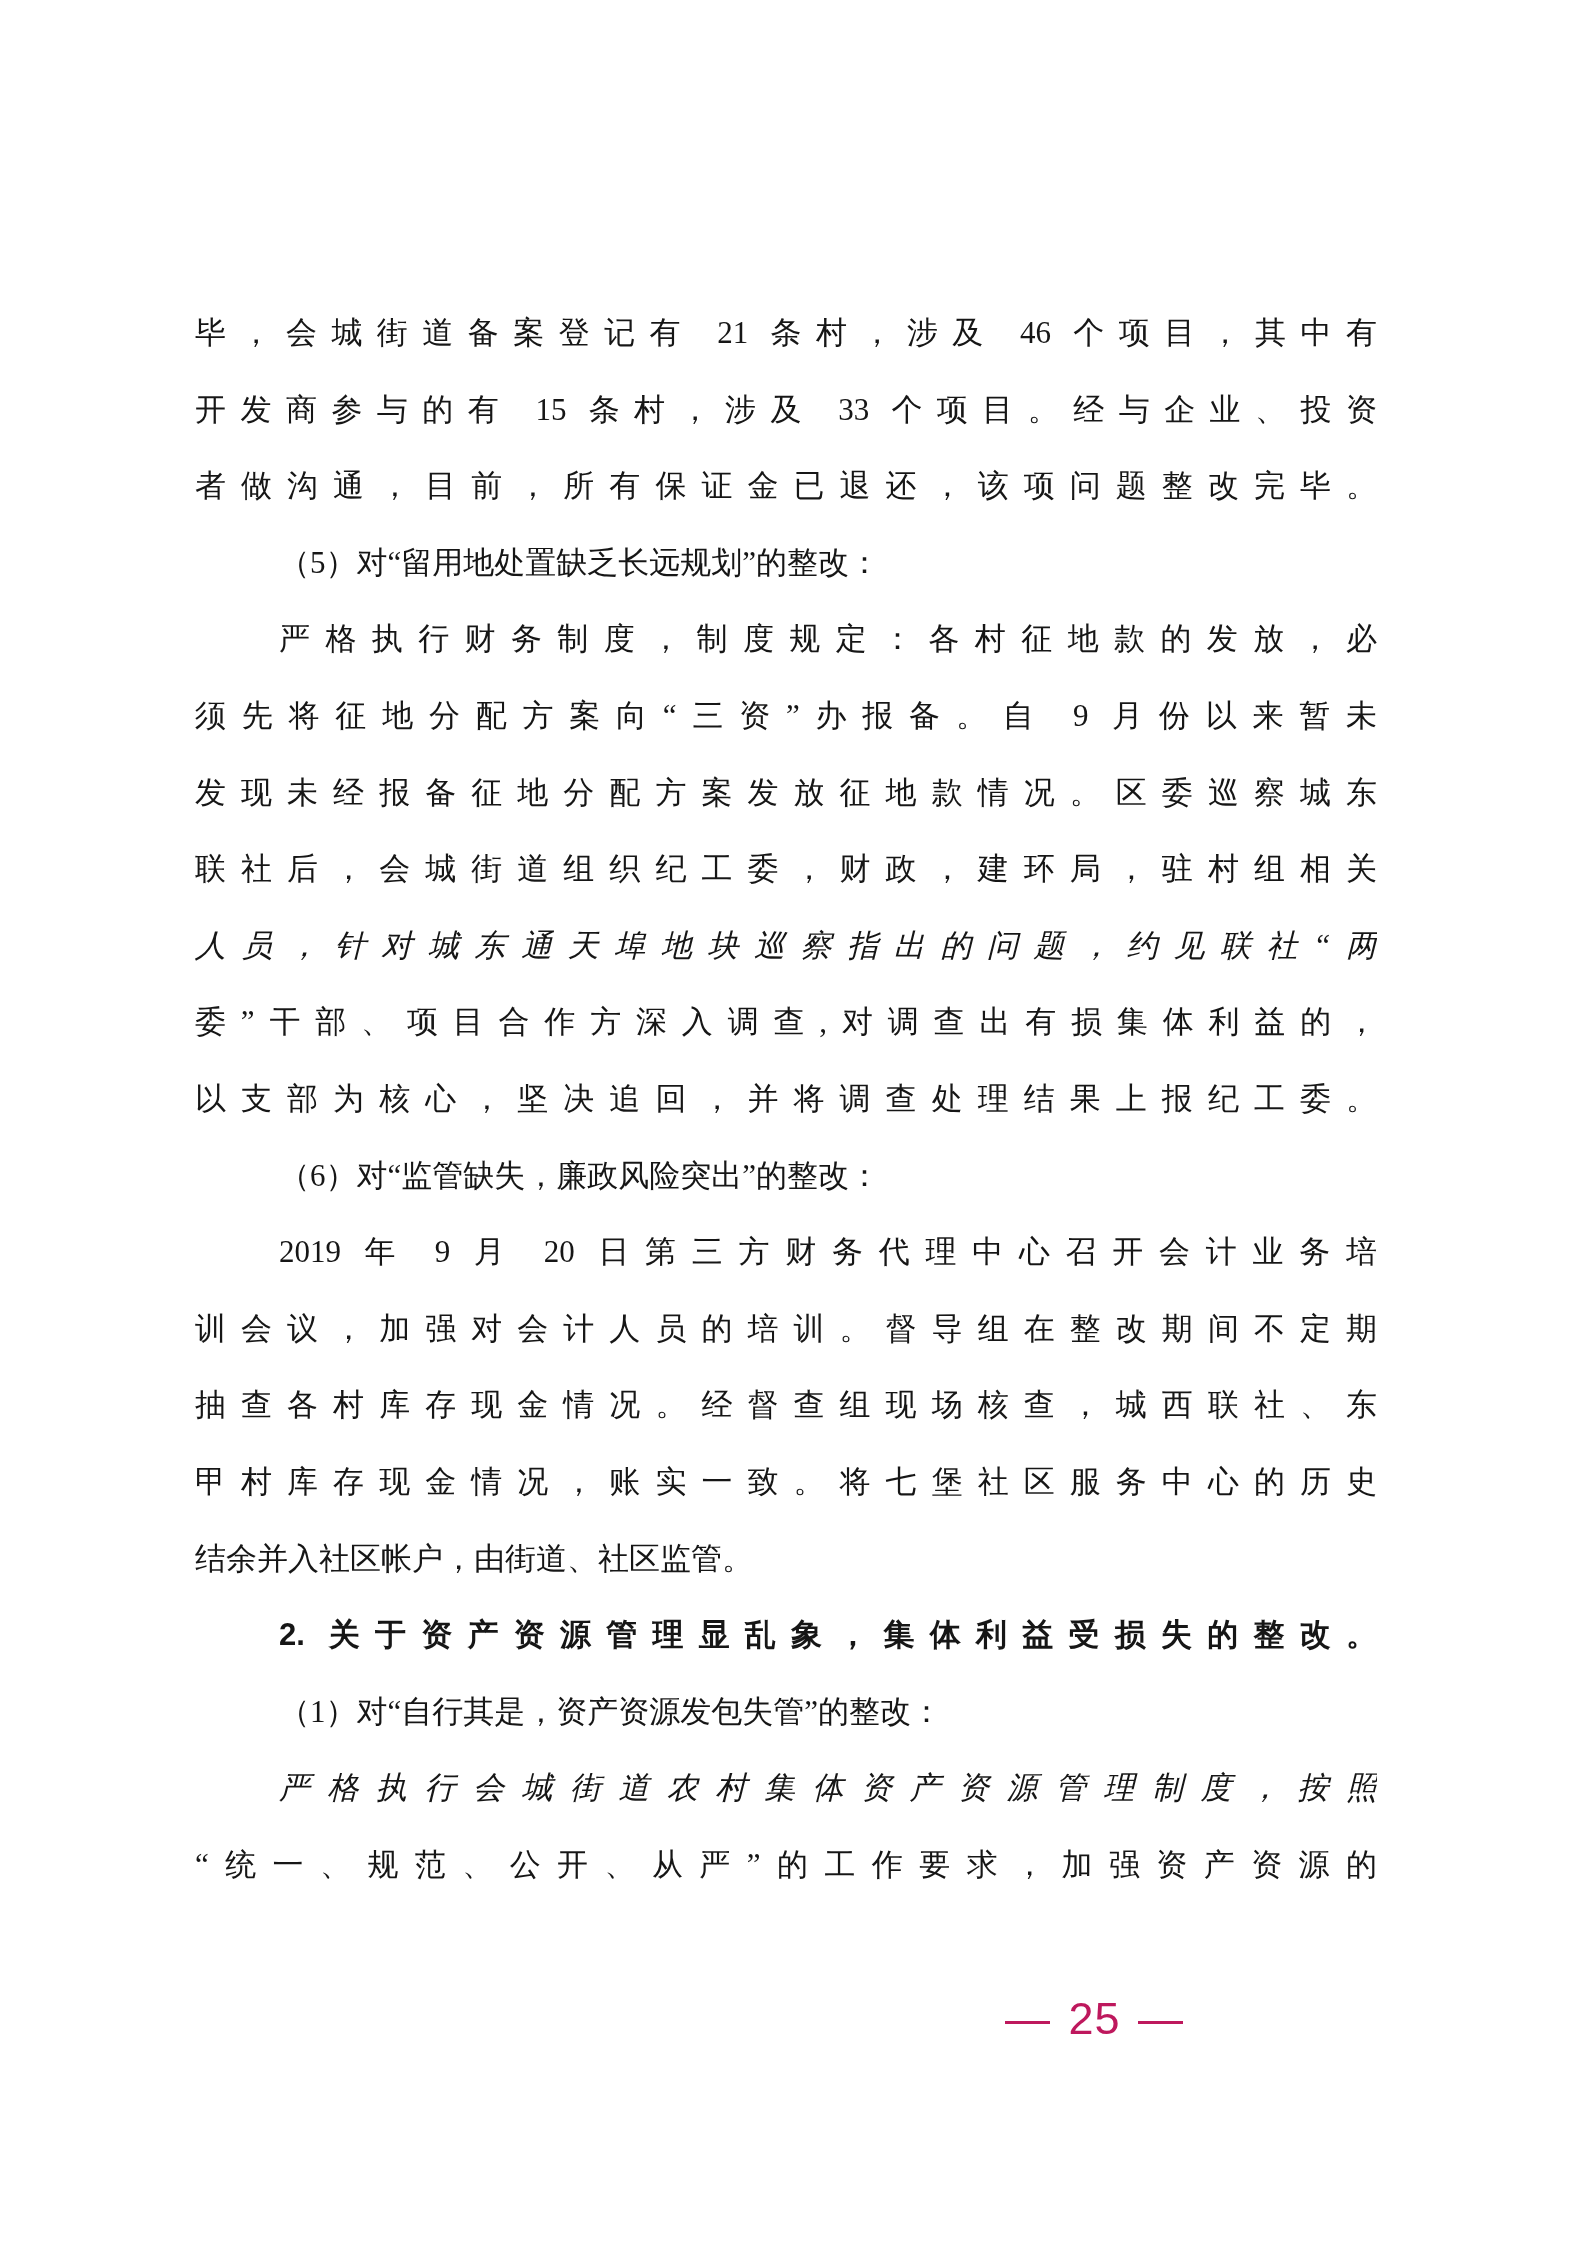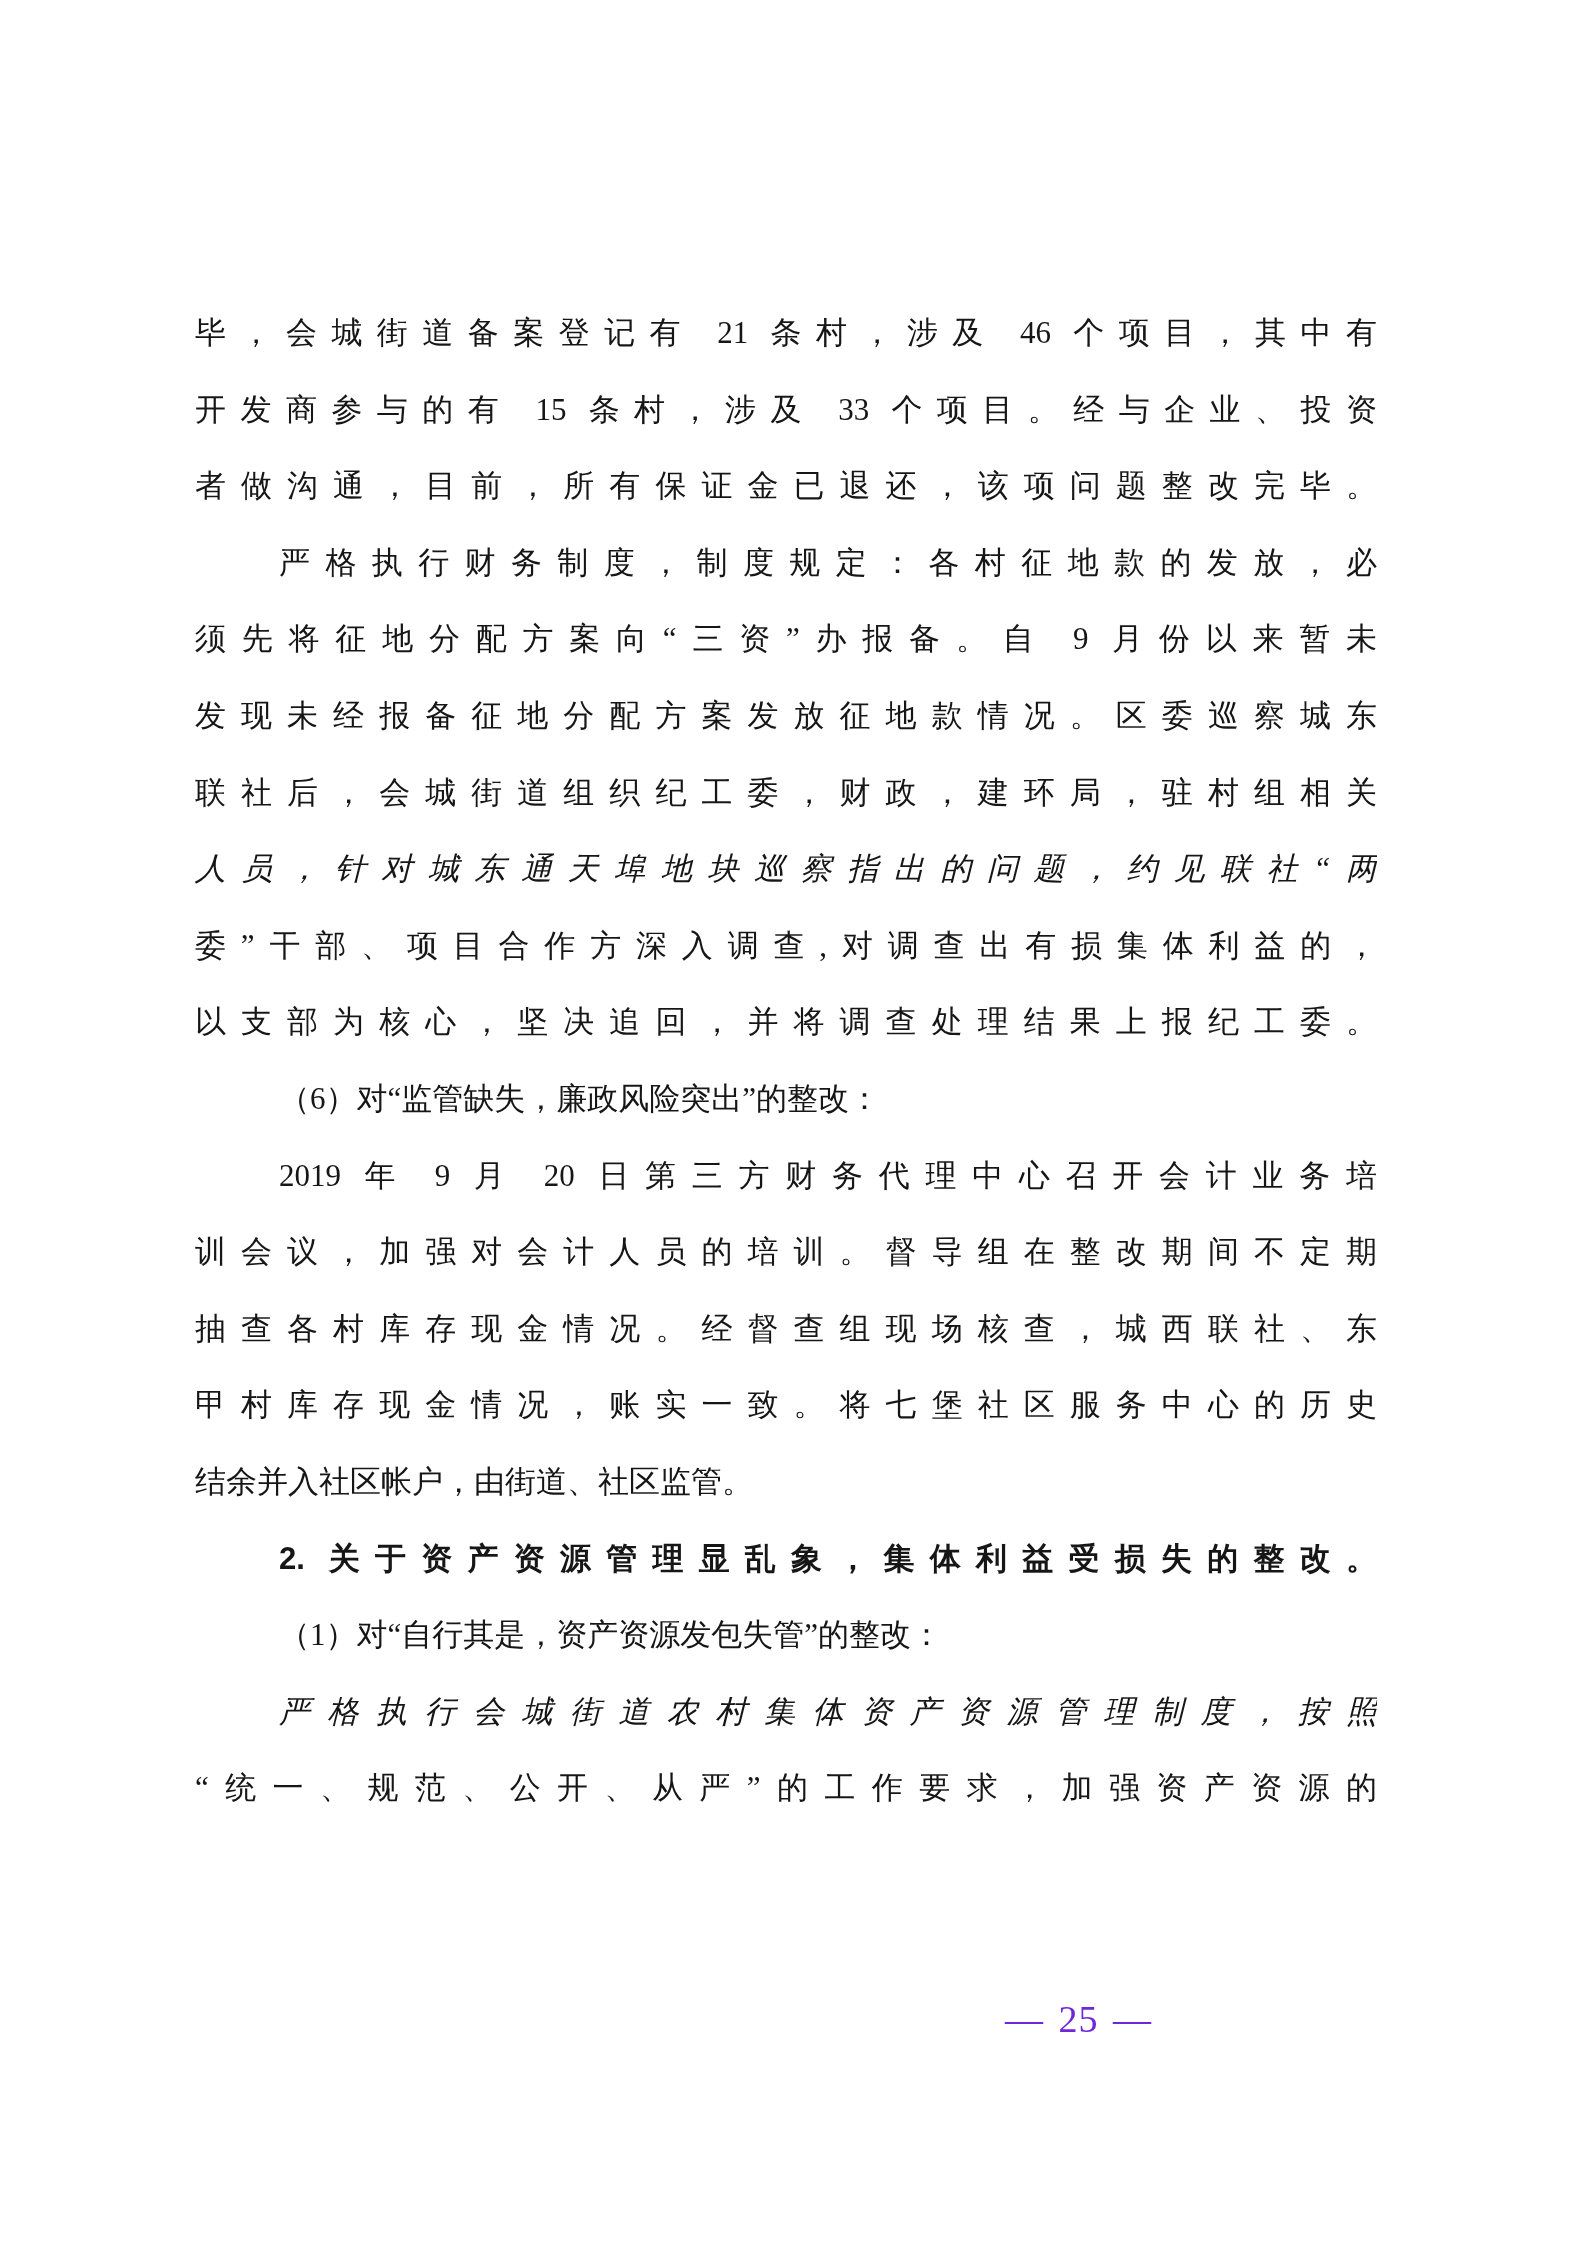--- a/index.html
+++ b/index.html
@@ -36,36 +36,37 @@
     text-align-last: justify;
   }
   .line.bold {
     font-weight: 700;
     font-family: "Liberation Sans", sans-serif;
   }
   .footer-page-number {
     position: absolute;
     left: 1005px;
     top: 1997px;
-    font-size: 38px;
+    font-size: 45px;
     line-height: 44px;
-    color: #6d28d9;
+    color: #be185d;
     letter-spacing: 1px;
     word-spacing: 4px;
-    font-family: Liberation Serif, serif;
+    font-family: Liberation Sans, sans-serif;
   }
 </style>
 </head>
 <body>
 
 <div class="page">
   <div class="text-block">
       <div class="line just" style="text-indent: 0px;">毕，会城街道备案登记有 21 条村，涉及 46 个项目，其中有</div>
       <div class="line just" style="text-indent: 0px;">开发商参与的有 15 条村，涉及 33 个项目。经与企业、投资</div>
       <div class="line just" style="text-indent: 0px;">者做沟通，目前，所有保证金已退还，该项问题整改完毕。</div>
+      <div class="line" style="text-indent: 84px;">（5）对“留用地处置缺乏长远规划”的整改：</div>
       <div class="line just" style="text-indent: 84px;">严格执行财务制度，制度规定：各村征地款的发放，必</div>
       <div class="line just" style="text-indent: 0px;">须先将征地分配方案向“三资”办报备。自 9 月份以来暂未</div>
       <div class="line just" style="text-indent: 0px;">发现未经报备征地分配方案发放征地款情况。区委巡察城东</div>
       <div class="line just" style="text-indent: 0px;">联社后，会城街道组织纪工委，财政，建环局，驻村组相关</div>
       <div class="line just" style="text-indent: 0px; font-style: italic;">人员，针对城东通天埠地块巡察指出的问题，约见联社“两</div>
       <div class="line just" style="text-indent: 0px;">委”干部、项目合作方深入调查,对调查出有损集体利益的，</div>
       <div class="line just" style="text-indent: 0px;">以支部为核心，坚决追回，并将调查处理结果上报纪工委。</div>
       <div class="line" style="text-indent: 84px;">（6）对“监管缺失，廉政风险突出”的整改：</div>
       <div class="line just" style="text-indent: 84px;">2019 年 9 月 20 日第三方财务代理中心召开会计业务培</div>
       <div class="line just" style="text-indent: 0px;">训会议，加强对会计人员的培训。督导组在整改期间不定期</div>

